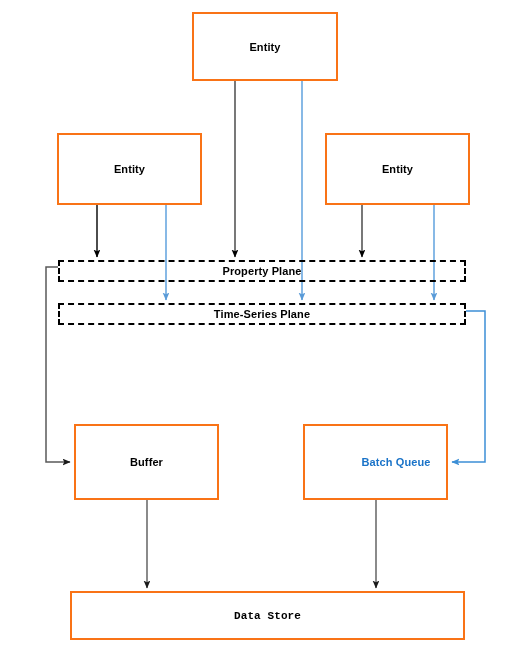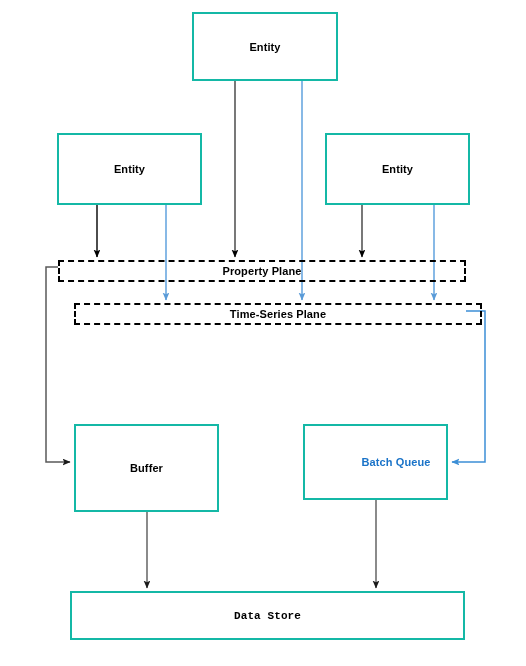--- a/index.html
+++ b/index.html
@@ -30,43 +30,43 @@
     background: #ffffff;
     display: flex;
     align-items: center;
     justify-content: center;
     font-size: 11px;
     font-weight: bold;
     letter-spacing: 0.1px;
     z-index: 3;
   }
   .node-solid {
-    border: 2px solid #14b8a6;
+    border: 2px solid #f97316;
     color: #000000;
   }
   .node-dashed {
     border: 2px dashed #000000;
     color: #000000;
     background: transparent;
   }
   .node-accent-text {
     color: #1a73c8;
   }
   .lbl {
     pointer-events: none;
     white-space: nowrap;
   }
 
   
   #node-entity-top    { left: 192px; top: 12px;  width: 146px; height: 69px; }
   #node-entity-left   { left: 57px;  top: 133px; width: 145px; height: 72px; }
   #node-entity-right  { left: 325px; top: 133px; width: 145px; height: 72px; }
   #node-property-plane{ left: 58px;  top: 260px; width: 408px; height: 22px; text-align: right; }
-  #node-timeseries-plane { left: 74px; top: 303px; width: 408px; height: 22px; justify-content: center; }
-  #node-buffer        { left: 74px;  top: 424px; width: 145px; height: 88px; }
+  #node-timeseries-plane { left: 58px; top: 303px; width: 408px; height: 22px; justify-content: center; }
+  #node-buffer        { left: 74px;  top: 424px; width: 145px; height: 76px; }
   #node-batch-queue   { left: 303px; top: 424px; width: 145px; height: 76px; padding-left: 41px; }
   #node-data-store    { left: 70px;  top: 591px; width: 395px; height: 49px; font-family: Liberation Mono, monospace; }
 </style>
 </head>
 <body>
 
 <div id="canvas">
 
   <svg id="edges" viewBox="0 0 526 666" width="526" height="666" xmlns="http://www.w3.org/2000/svg">
     <defs>

